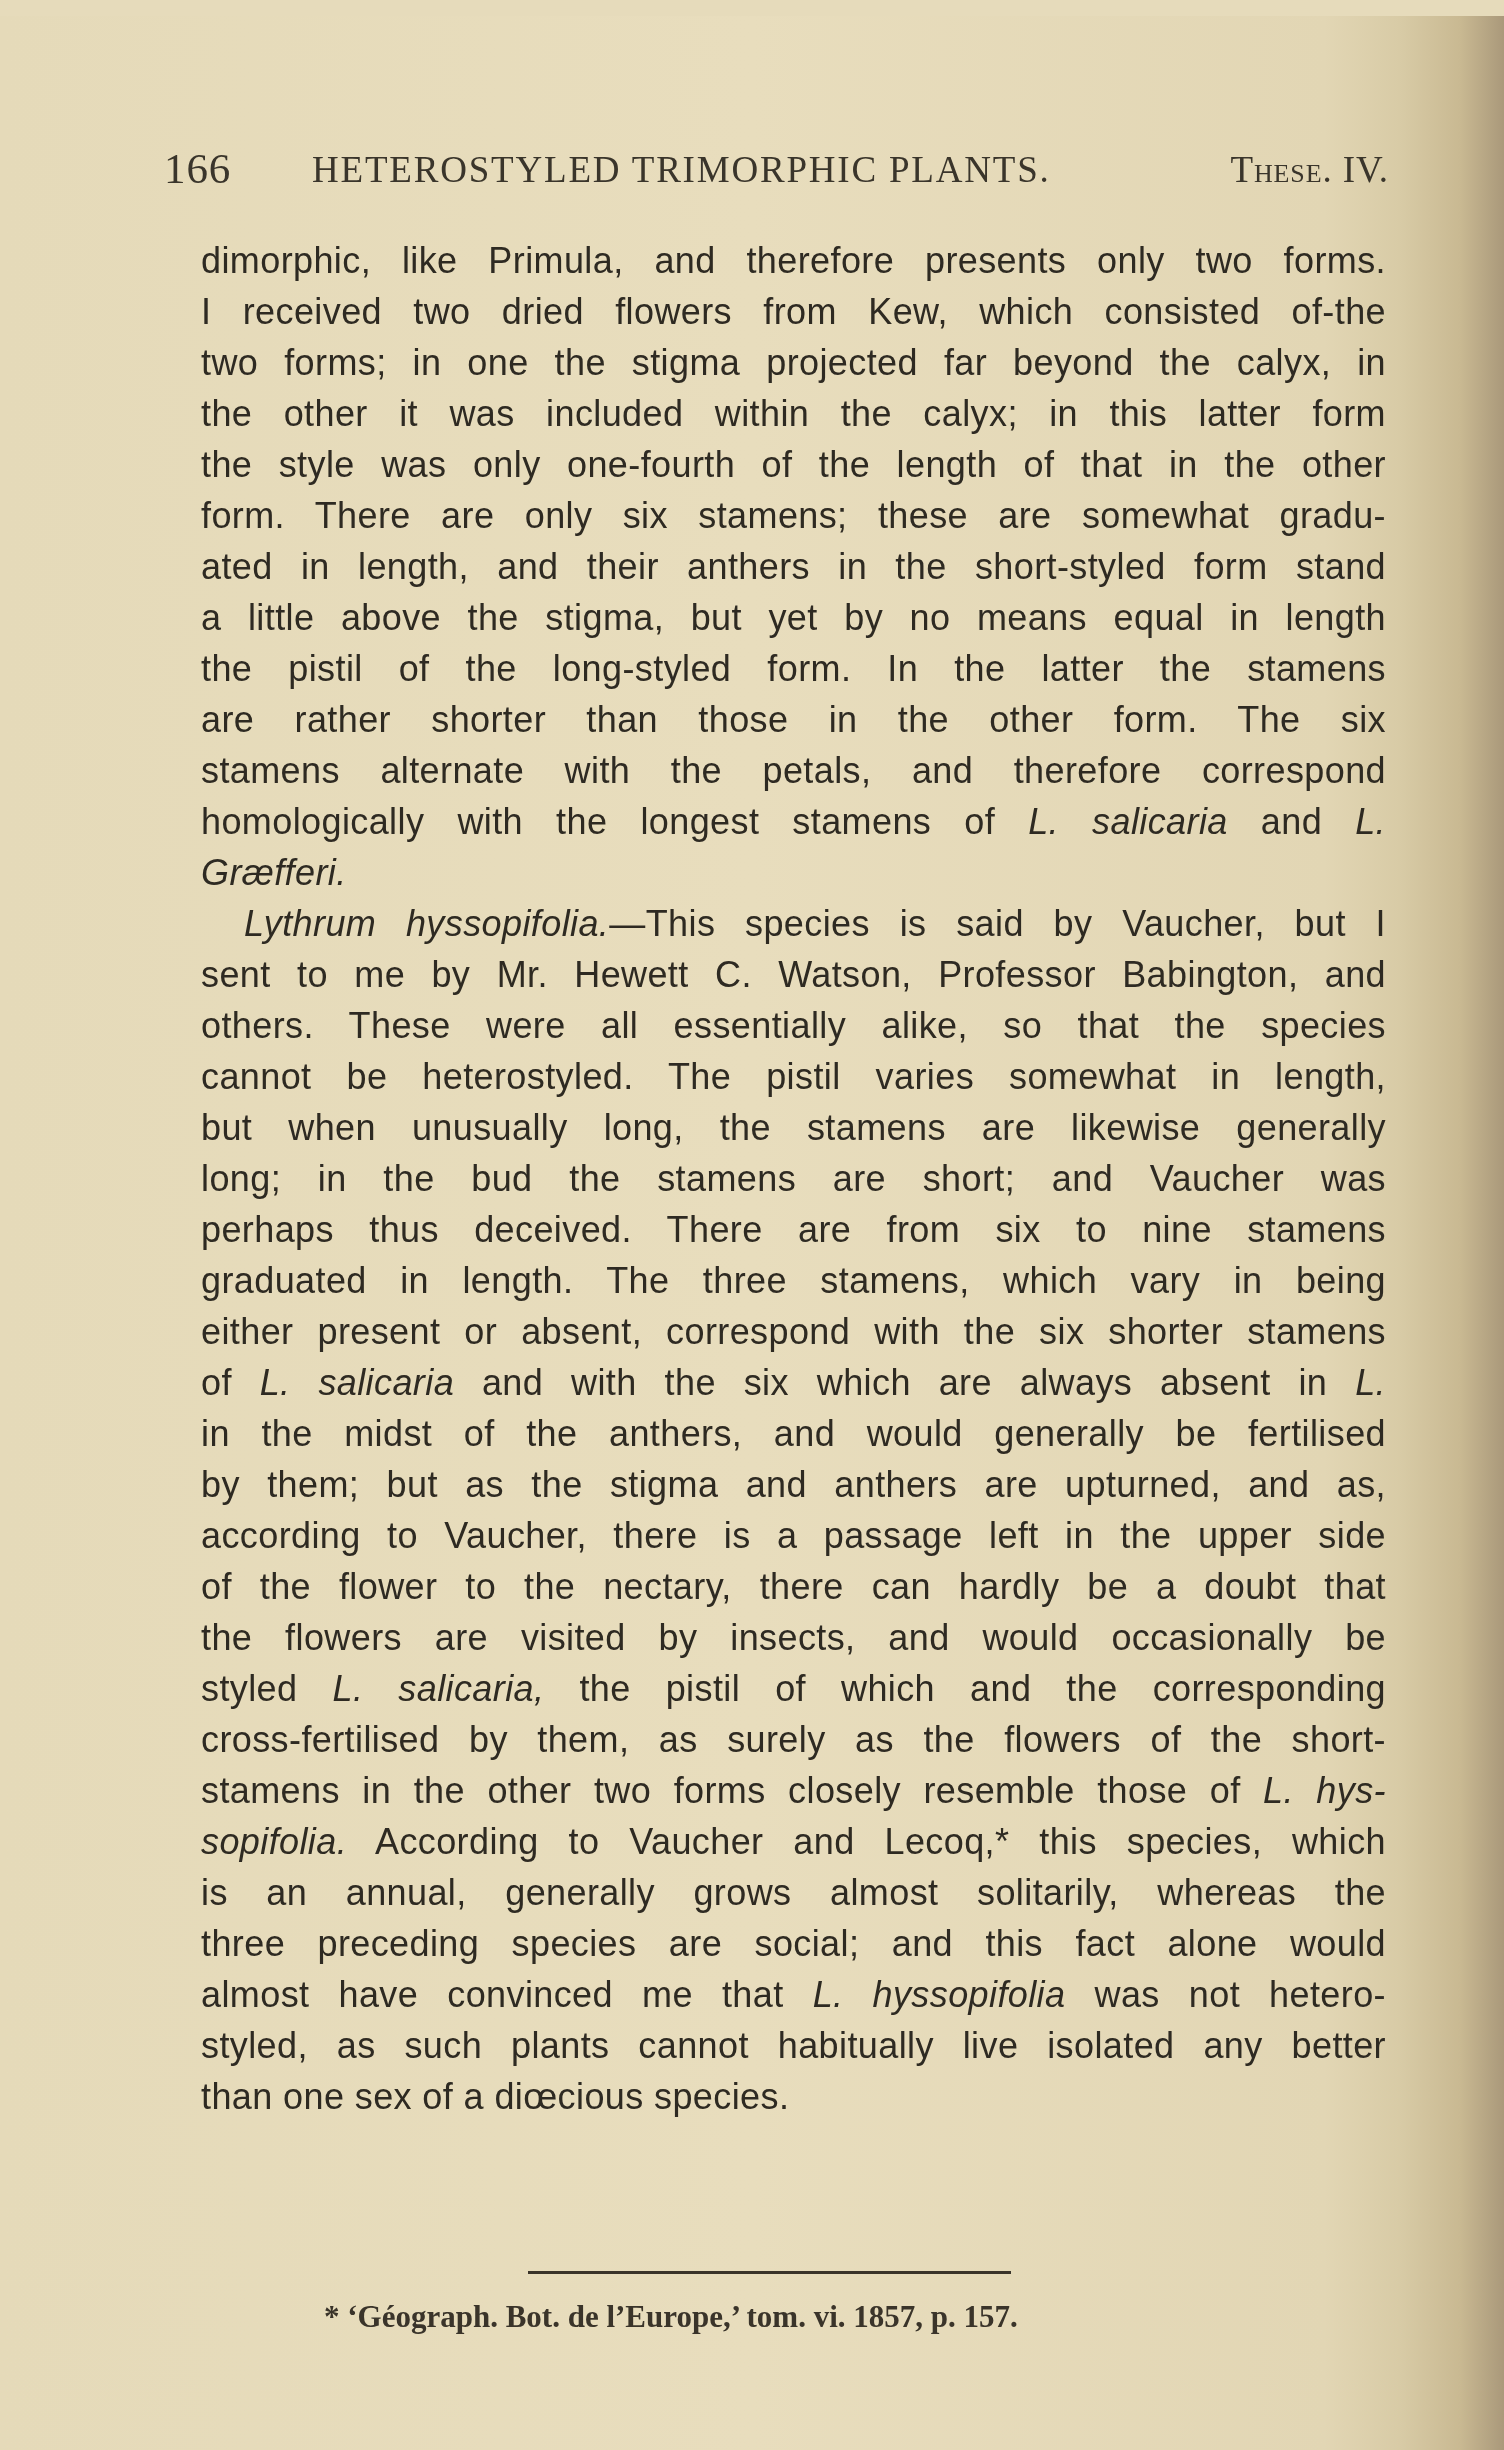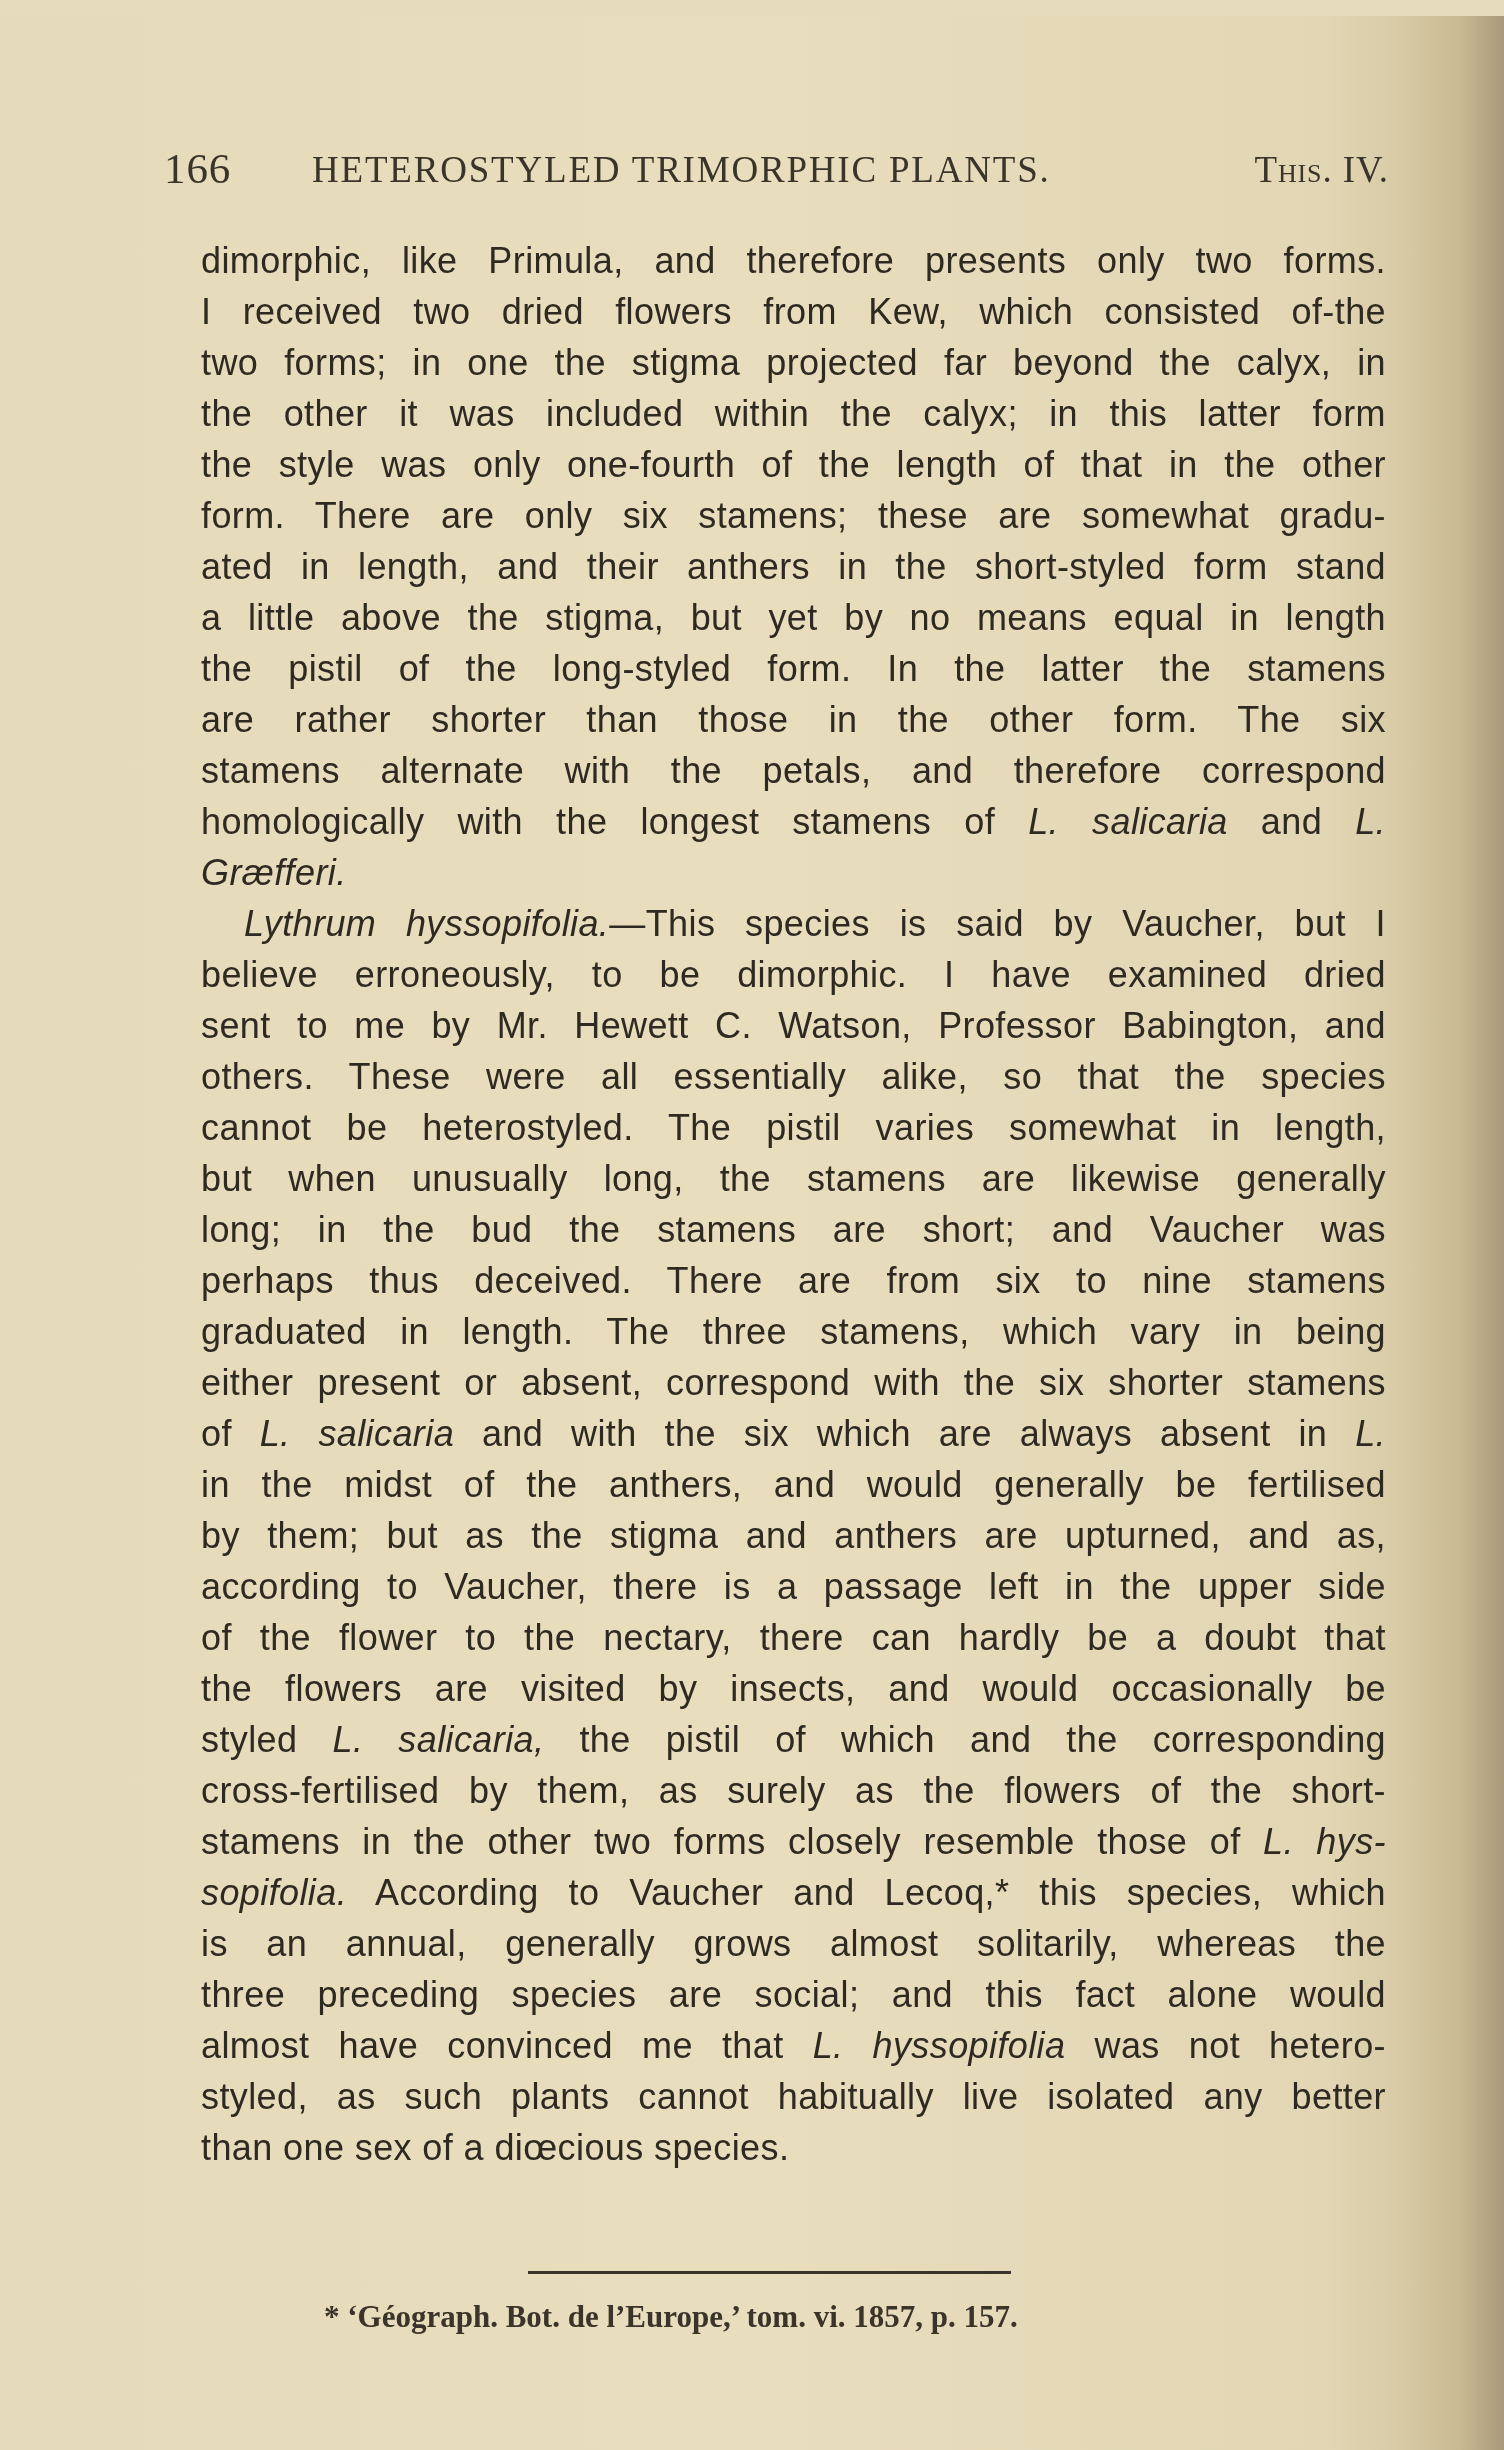--- a/index.html
+++ b/index.html
@@ -100,39 +100,38 @@
       text-align: right;
     }
   </style>
 </head>
 <body>
 
 <div class="page">
   <div class="header">
     <span class="page-number">166</span>
     <span class="running-title">HETEROSTYLED TRIMORPHIC PLANTS.</span>
-    <span class="chapter">This. IV.</span>
+    <span class="chapter">These. IV.</span>
   </div>
 
   <div class="body-text" id="body-text">
       <div class="line"><span>dimorphic, like Primula, and therefore presents only two forms.</span></div>
       <div class="line"><span>I received two dried flowers from Kew, which consisted of-the</span></div>
       <div class="line"><span>two forms; in one the stigma projected far beyond the calyx, in</span></div>
       <div class="line"><span>the other it was included within the calyx; in this latter form</span></div>
       <div class="line"><span>the style was only one-fourth of the length of that in the other</span></div>
       <div class="line"><span>form. There are only six stamens; these are somewhat gradu-</span></div>
       <div class="line"><span>ated in length, and their anthers in the short-styled form stand</span></div>
       <div class="line"><span>a little above the stigma, but yet by no means equal in length</span></div>
       <div class="line"><span>the pistil of the long-styled form. In the latter the stamens</span></div>
       <div class="line"><span>are rather shorter than those in the other form. The six</span></div>
       <div class="line"><span>stamens alternate with the petals, and therefore correspond</span></div>
       <div class="line"><span>homologically with the longest stamens of </span><i>L. salicaria</i><span> and </span><i>L.</i></div>
       <div class="line last"><i>Græfferi.</i></div>
       <div class="line indent"><i>Lythrum hyssopifolia.</i><span>—This species is said by Vaucher, but I</span></div>
-      <div class="line"><span>believe erroneously, to be dimorphic. I have examined dried</span></div>
       <div class="line"><span>sent to me by Mr. Hewett C. Watson, Professor Babington, and</span></div>
       <div class="line"><span>others. These were all essentially alike, so that the species</span></div>
       <div class="line"><span>cannot be heterostyled. The pistil varies somewhat in length,</span></div>
       <div class="line"><span>but when unusually long, the stamens are likewise generally</span></div>
       <div class="line"><span>long; in the bud the stamens are short; and Vaucher was</span></div>
       <div class="line"><span>perhaps thus deceived. There are from six to nine stamens</span></div>
       <div class="line"><span>graduated in length. The three stamens, which vary in being</span></div>
       <div class="line"><span>either present or absent, correspond with the six shorter stamens</span></div>
       <div class="line"><span>of </span><i>L. salicaria</i><span> and with the six which are always absent in </span><i>L.</i></div>
       <div class="line"><span>in the midst of the anthers, and would generally be fertilised</span></div>

